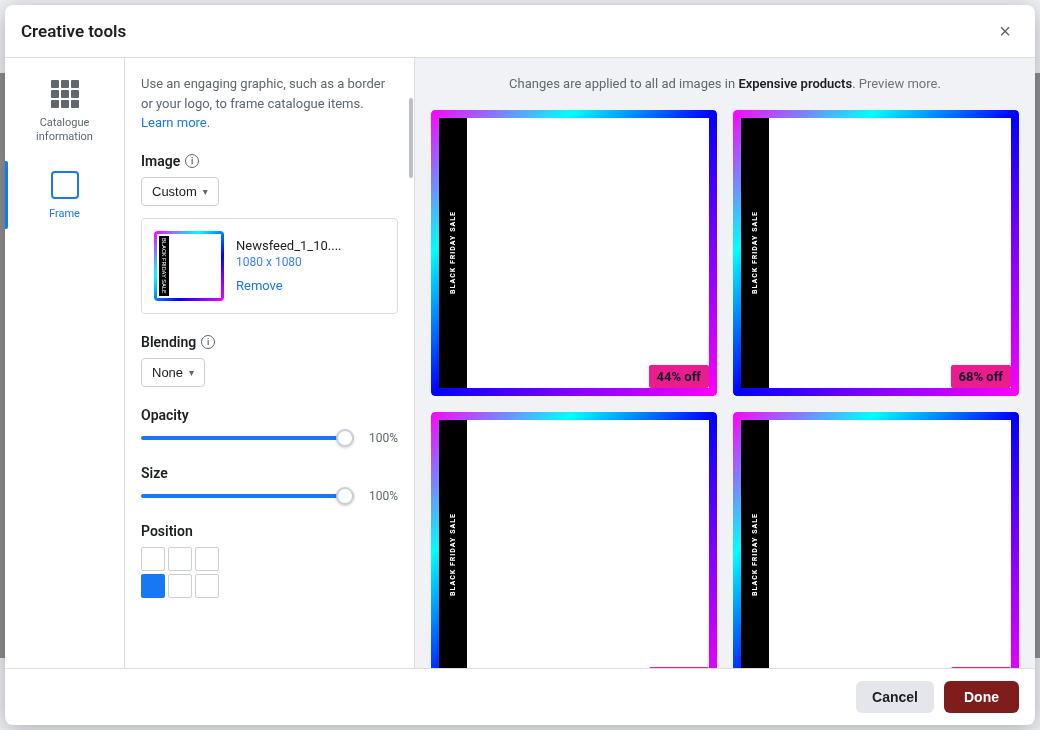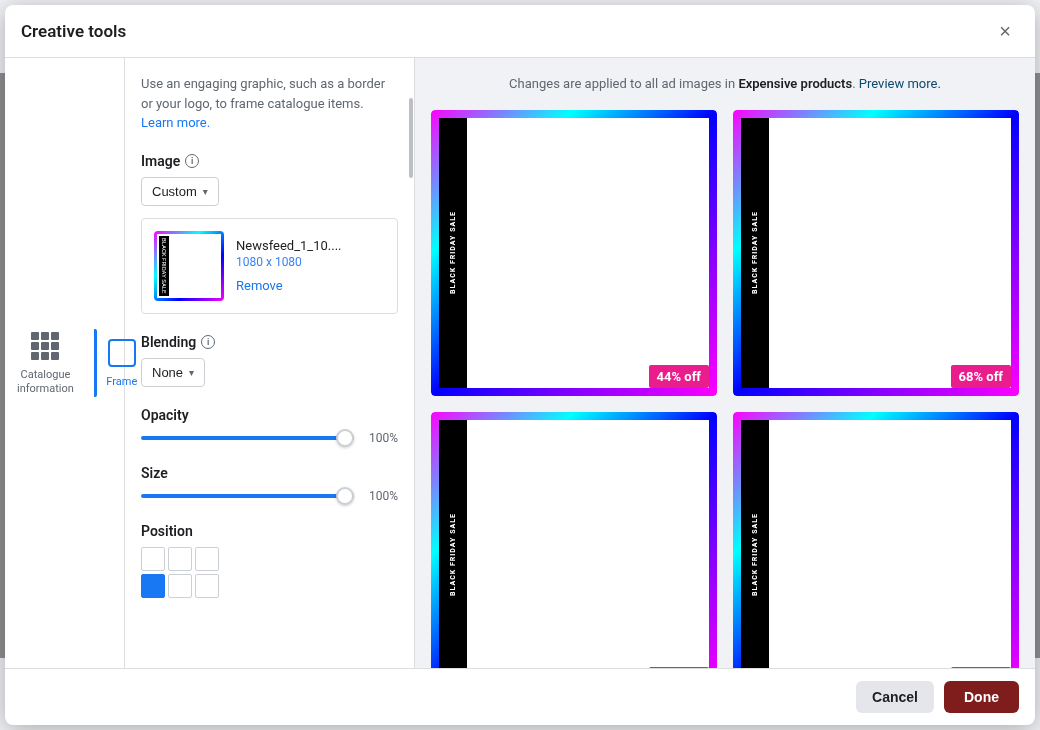--- a/index.html
+++ b/index.html
@@ -9,21 +9,21 @@
 
     .modal { background: #fff; width: 1030px; height: 720px; border-radius: 8px; box-shadow: 0 4px 24px rgba(0,0,0,0.3); display: flex; flex-direction: column; overflow: hidden; }
 
     .modal-header { display: flex; align-items: center; justify-content: space-between; padding: 12px 16px; border-bottom: 1px solid #ddd; flex-shrink: 0; }
     .modal-title { font-size: 17px; font-weight: 600; color: #1c1e21; }
     .close-btn { background: none; border: none; cursor: pointer; font-size: 20px; color: #606770; width: 28px; height: 28px; display: flex; align-items: center; justify-content: center; border-radius: 50%; }
 
     .modal-body { display: flex; flex: 1; overflow: hidden; }
 
     
-    .sidebar { width: 120px; border-right: 1px solid #ddd; padding: 12px 0; display: flex; align-items: center; gap: 8px; flex-shrink: 0; }
+    .sidebar { width: 120px; border-right: 1px solid #ddd; padding: 12px 0; display: flex; flex-direction: column; align-items: center; gap: 8px; flex-shrink: 0; }
     .sidebar-item { display: flex; flex-direction: column; align-items: center; gap: 6px; padding: 8px 12px; cursor: pointer; border-radius: 6px; width: 100%; }
     .sidebar-item.active { color: #1877f2; }
     .sidebar-item .icon { width: 32px; height: 32px; display: flex; align-items: center; justify-content: center; }
     .sidebar-item .label { font-size: 11px; color: #606770; text-align: center; line-height: 1.3; }
     .sidebar-item.active .label { color: #1877f2; }
 
     
     .grid-icon { display: grid; grid-template-columns: repeat(3,8px); grid-template-rows: repeat(3,8px); gap: 2px; }
     .grid-dot { background: #606770; border-radius: 1px; }
 
@@ -67,37 +67,37 @@
     .pos-cell.active-pos { background: #1877f2; border-color: #1877f2; }
 
     
     .scroll-track { position: absolute; right: 0; top: 0; bottom: 0; width: 6px; }
     .scroll-thumb { position: absolute; right: 1px; top: 40px; width: 4px; height: 80px; background: #bcc0c4; border-radius: 2px; }
 
     
     .preview-area { flex: 1; background: #f0f2f5; padding: 16px; overflow-y: auto; }
     .preview-notice { font-size: 13px; color: #606770; text-align: center; margin-bottom: 16px; line-height: 1.5; }
     .preview-notice strong { font-weight: 600; color: #1c1e21; }
-    .preview-notice a { color: #0c4a6e; text-decoration: none; }
+    .preview-notice a { color: #737373; text-decoration: none; }
 
     .preview-grid { display: grid; grid-template-columns: 1fr 1fr; gap: 16px; }
 
     .preview-card { background: #fff; border-radius: 4px; overflow: hidden; position: relative; aspect-ratio: 1; }
     .preview-card-inner { width: 100%; height: 100%; position: relative; background: white; display: flex; align-items: center; justify-content: center; }
 
     
     .card-frame { position: absolute; inset: 0; border: 8px solid transparent; border-radius: 4px; background: linear-gradient(white, white) padding-box, linear-gradient(135deg, #ff00ff, #00ffff, #0000ff, #8800ff, #ff00ff) border-box; z-index: 2; pointer-events: none; }
     .shoe-svg { width: 75%; height: auto; }
 
     
     .bfriday-banner { position: absolute; left: 8px; top: 8px; bottom: 8px; width: 28px; background: #000; display: flex; align-items: center; justify-content: center; z-index: 3; }
     .bfriday-text { color: #fff; font-size: 7px; font-weight: 800; writing-mode: vertical-rl; text-orientation: mixed; transform: rotate(180deg); letter-spacing: 1px; text-transform: uppercase; line-height: 1.2; }
 
     
-    .discount-badge { position: absolute; bottom: 8px; right: 8px; background: #e91e8c; color: #ffffff; font-size: 13px; font-weight: 700; padding: 4px 8px; border-radius: 2px; z-index: 3; }
+    .discount-badge { position: absolute; bottom: 8px; right: 8px; background: #e91e8c; color: #0f172a; font-size: 13px; font-weight: 700; padding: 4px 8px; border-radius: 2px; z-index: 3; }
 
     
     .modal-footer { border-top: 1px solid #ddd; padding: 12px 16px; display: flex; align-items: center; justify-content: flex-end; gap: 10px; flex-shrink: 0; }
     .btn-cancel { background: #e4e6eb; border: none; border-radius: 6px; padding: 8px 16px; font-size: 14px; font-weight: 600; color: #1c1e21; cursor: pointer; }
     .btn-done { background: #7f1d1d; border: none; border-radius: 6px; padding: 8px 20px; font-size: 14px; font-weight: 600; color: #fff; cursor: pointer; }
 
     
     .sidebar-active-item { position: relative; }
     .sidebar-active-item::before { content: ''; position: absolute; left: 0; top: 0; bottom: 0; width: 3px; background: #1877f2; border-radius: 0 2px 2px 0; }
   </style>

